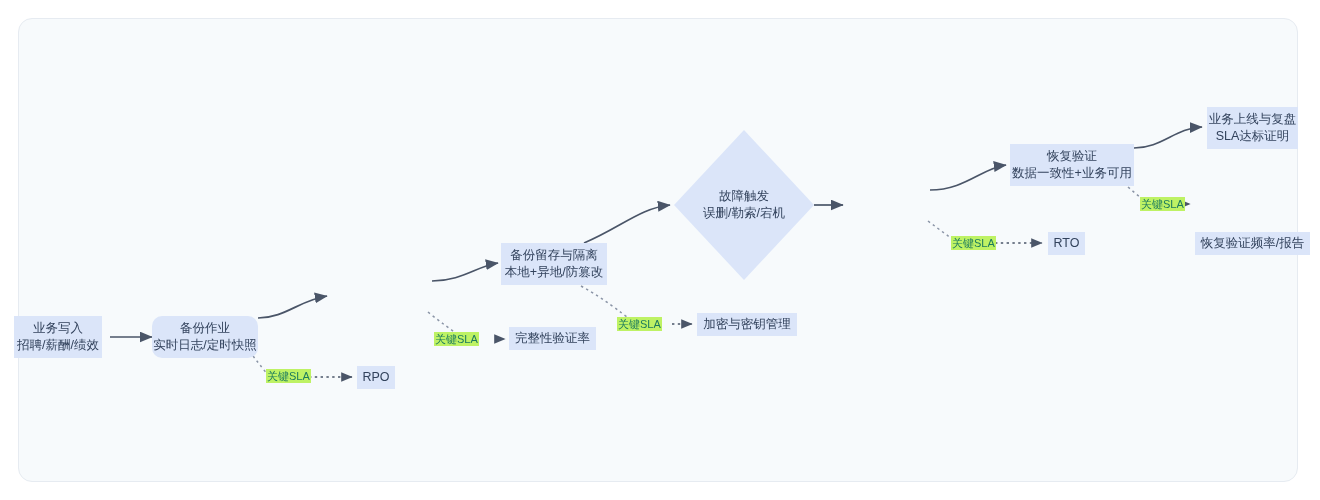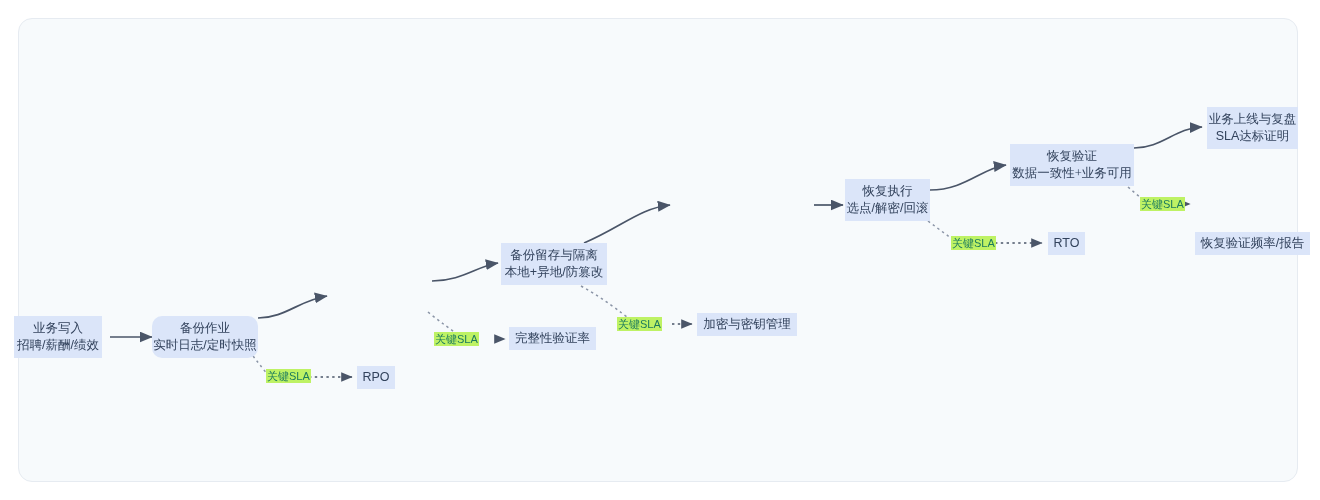--- a/index.html
+++ b/index.html
@@ -138,27 +138,30 @@
     <div>备份作业</div>
     <div class="ln2">实时日志/定时快照</div>
   </div>
 
 
   <div class="node" style="left:501px; top:243px; width:106px; height:42px;">
     <div>备份留存与隔离</div>
     <div class="ln2">本地+异地/防篡改</div>
   </div>
 
-
-  <div class="node" style="left:845px; top:179px; width:85px; height:42px;">
-    <div>恢复执行</div>
-    <div class="ln2">选点/解密/回滚</div>
+  <div class="diamond-wrap" style="left:674px; top:130px; width:140px; height:150px;">
+    <div class="diamond-shape"></div>
+    <div class="diamond-label">
+      <div>故障触发</div>
+      <div>误删/勒索/宕机</div>
+    </div>
   </div>
 
-  <div class="node" style="left:1010px; top:144px; width:124px; height:42px;font-family:Liberation Serif, serif;">
+
+  <div class="node" style="left:1010px; top:144px; width:124px; height:42px;">
     <div>恢复验证</div>
     <div class="ln2">数据一致性+业务可用</div>
   </div>
 
   <div class="node" style="left:1207px; top:107px; width:91px; height:42px;">
     <div>业务上线与复盘</div>
     <div class="ln2">SLA达标证明</div>
   </div>
 
   <div class="node small" style="left:357px; top:366px; width:38px; height:23px;">

